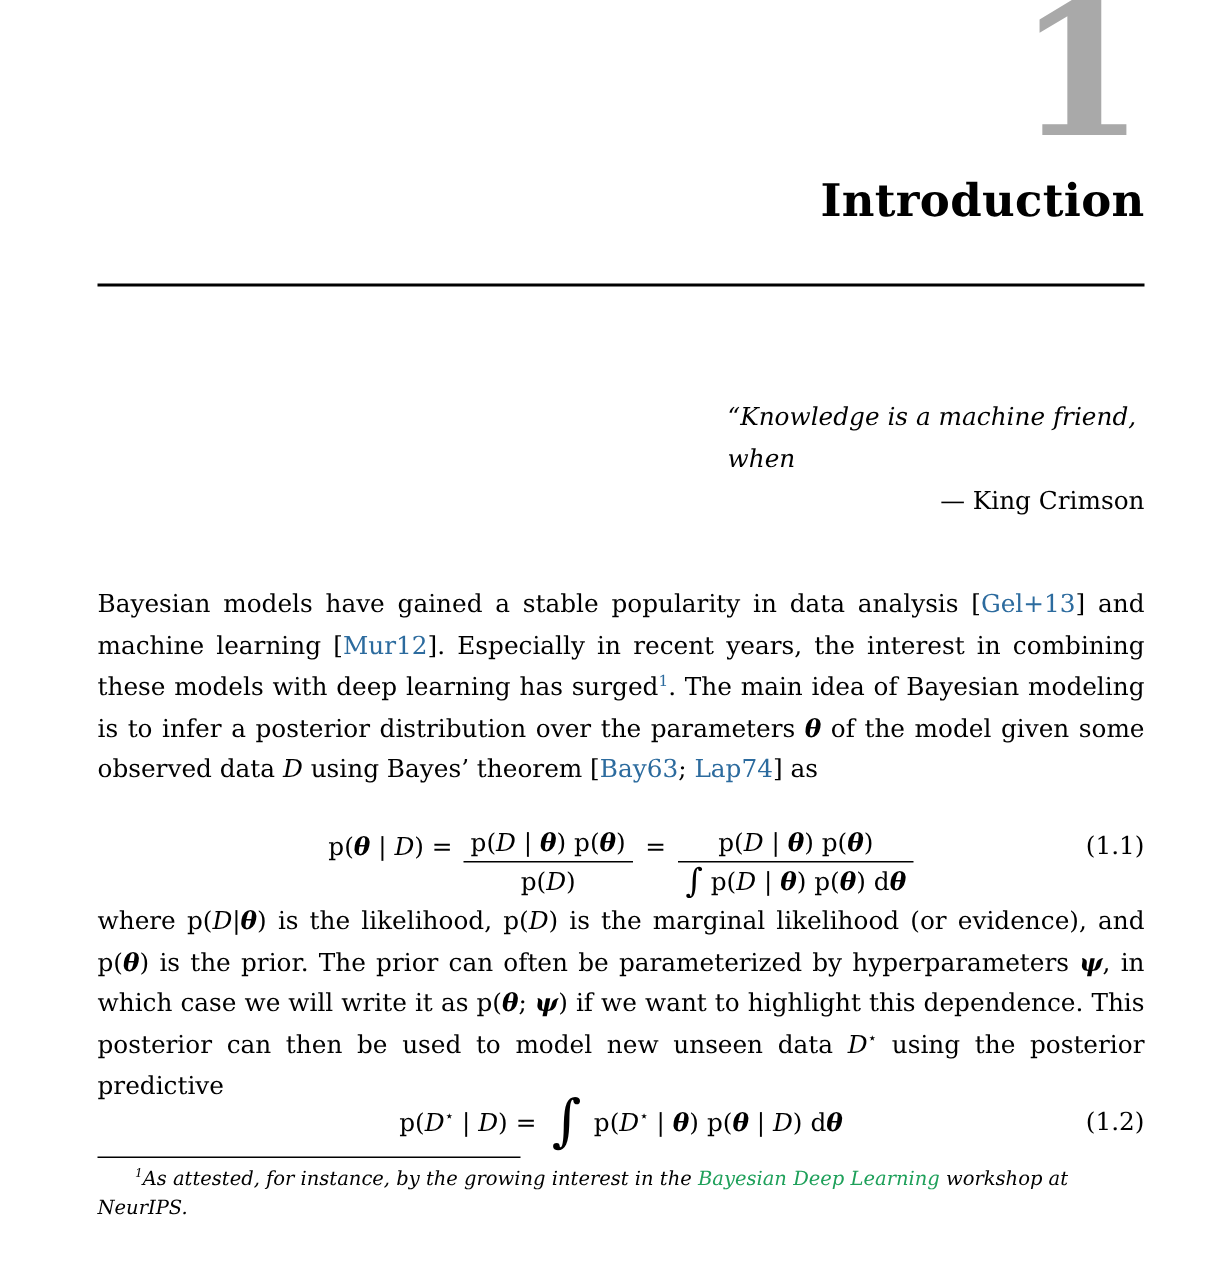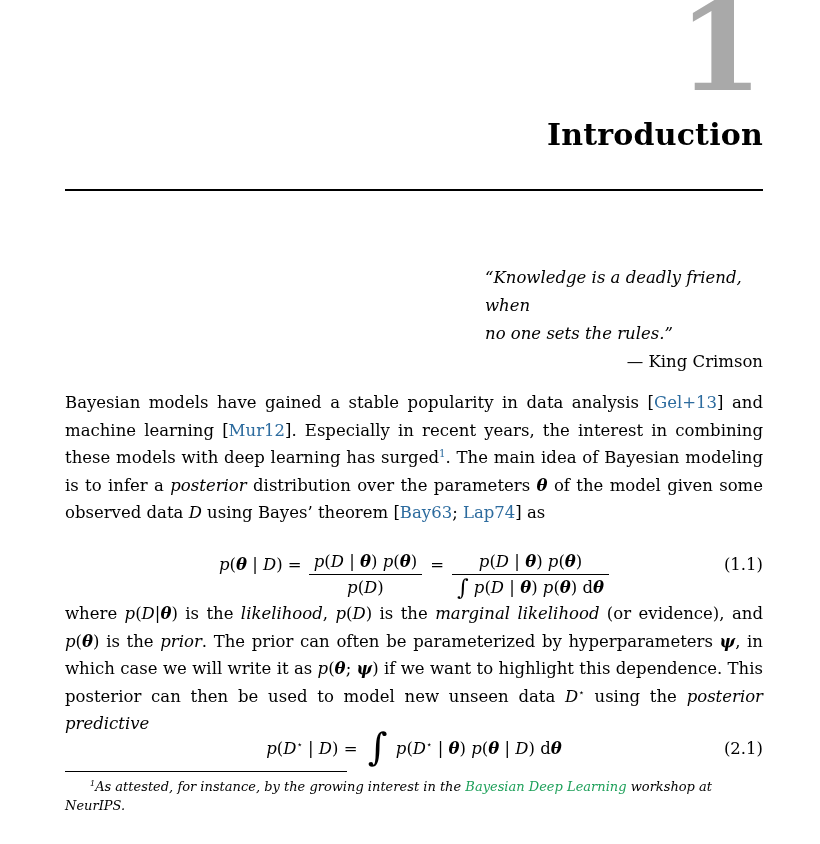--- a/index.html
+++ b/index.html
@@ -31,21 +31,21 @@
   }
   .ep-line{font-style:italic;}
   .ep-attr{text-align:right;}
   .body{
     position:absolute;left:65px;width:698px;margin:0;
     font-size:16.5px;line-height:27.5px;
     text-align:justify;
   }
   .para1{top:389px;}
   .para2{top:600px;}
-  .it{font-style:italic;}
+  .it{}
   .bi{font-style:italic;font-weight:700;}
   .scr{font-style:italic;}
   .cite{color:var(--citation_blue);margin-top:18px;}
   .link{color:var(--link_green);}
   .sup{font-size:62%;vertical-align:super;line-height:0;}
   .eq-row{
     position:absolute;left:65px;width:698px;
     display:flex;justify-content:center;align-items:center;
     font-size:16.5px;
   }
@@ -74,22 +74,21 @@
 
 <div class="page">
 
   <div class="chapter-number">1</div>
 
   <h1 class="chapter-title">Introduction</h1>
 
   <div class="title-rule"></div>
 
   <div class="epigraph">
-    <div class="ep-line">“Knowledge is a deadly friend, when</div>
-    <div class="ep-line">no one sets the rules.”</div>
+    <div class="ep-line">“Knowledge is a machine friend, when</div>
     <div class="ep-attr">— King Crimson</div>
   </div>
 
   <p class="body para1"><span>Bayesian models have gained a stable popularity in data analysis [</span><span class="cite">Gel+13</span><span>] and machine learning [</span><span class="cite">Mur12</span><span>]. Especially in recent years, the interest in combining these models with deep learning has surged</span><span class="sup cite">1</span><span>. The main idea of Bayesian modeling is to infer a </span><span class="it">posterior</span><span> distribution over the parameters </span><span class="bi">θ</span><span> of the model given some observed data </span><span class="scr">D</span><span> using Bayes’ theorem [</span><span class="cite">Bay63</span><span>; </span><span class="cite">Lap74</span><span>] as</span></p>
 
   <div class="eq-row eq1">
     <span class="eq-content">
       <span><span class="it">p</span><span>(</span><span class="bi">θ</span><span> | </span><span class="scr">D</span><span>) =</span></span>
       <span class="frac">
           <span class="num"><span class="it">p</span><span>(</span><span class="scr">D</span><span> | </span><span class="bi">θ</span><span>) </span><span class="it">p</span><span>(</span><span class="bi">θ</span><span>)</span></span>
@@ -101,20 +100,20 @@
           <span class="den"><span class="int-s">∫</span><span> </span><span class="it">p</span><span>(</span><span class="scr">D</span><span> | </span><span class="bi">θ</span><span>) </span><span class="it">p</span><span>(</span><span class="bi">θ</span><span>) d</span><span class="bi">θ</span></span>
         </span>
     </span>
     <span class="eq-label">(1.1)</span>
   </div>
 
   <p class="body para2"><span>where </span><span class="it">p</span><span>(</span><span class="scr">D</span><span>|</span><span class="bi">θ</span><span>) is the </span><span class="it">likelihood</span><span>, </span><span class="it">p</span><span>(</span><span class="scr">D</span><span>) is the </span><span class="it">marginal likelihood</span><span> (or evidence), and </span><span class="it">p</span><span>(</span><span class="bi">θ</span><span>) is the </span><span class="it">prior</span><span>. The prior can often be parameterized by hyperparameters </span><span class="bi">ψ</span><span>, in which case we will write it as </span><span class="it">p</span><span>(</span><span class="bi">θ</span><span>; </span><span class="bi">ψ</span><span>) if we want to highlight this dependence. This posterior can then be used to model new unseen data </span><span class="scr">D</span><span class="sup">⋆</span><span> using the </span><span class="it">posterior predictive</span></p>
 
   <div class="eq-row eq2">
     <span class="eq-content"><span class="it">p</span><span>(</span><span class="scr">D</span><span class="sup">⋆</span><span> | </span><span class="scr">D</span><span>) = </span><span class="int-lg">∫</span><span> </span><span class="it">p</span><span>(</span><span class="scr">D</span><span class="sup">⋆</span><span> | </span><span class="bi">θ</span><span>) </span><span class="it">p</span><span>(</span><span class="bi">θ</span><span> | </span><span class="scr">D</span><span>) d</span><span class="bi">θ</span></span>
-    <span class="eq-label">(2.1)</span>
+    <span class="eq-label">(1.2)</span>
   </div>
 
   <div class="footnote-rule"></div>
 
   <div class="footnote"><span class="sup">1</span><span>As attested, for instance, by the growing interest in the </span><span class="link">Bayesian Deep Learning</span><span> workshop at NeurIPS.</span></div>
 
 </div>
 
 </body></html>

